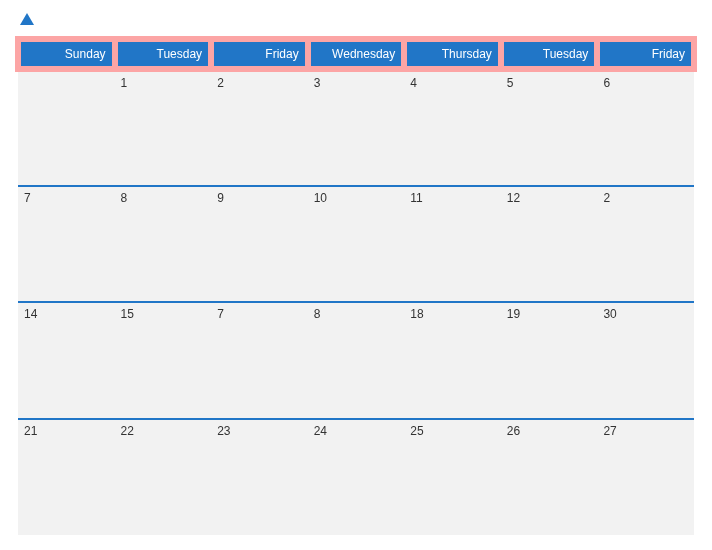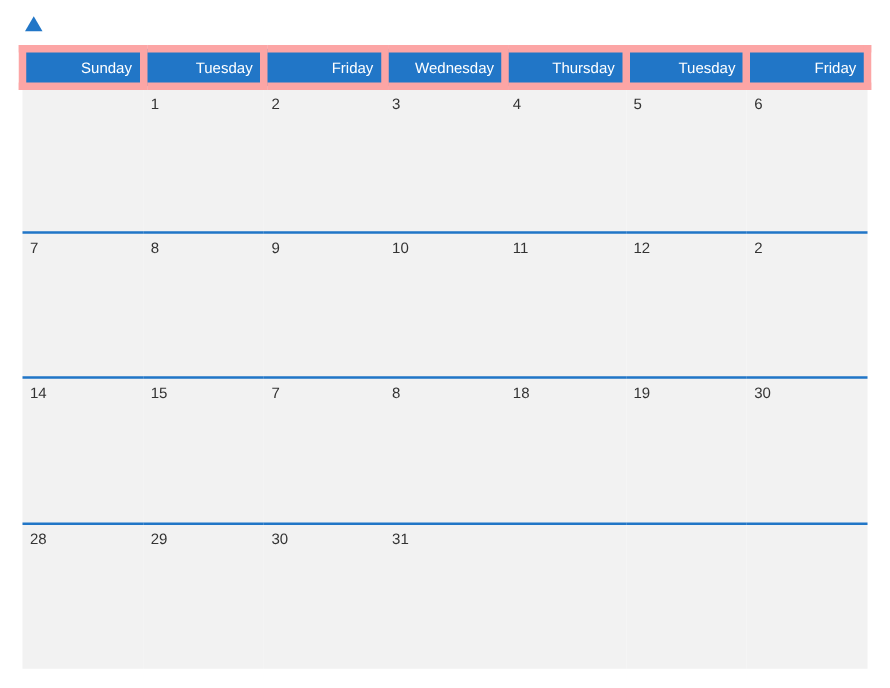--- a/index.html
+++ b/index.html
@@ -148,23 +148,23 @@
         <tr>
           <td><span class="day-number">14</span></td>
           <td><span class="day-number">15</span></td>
           <td><span class="day-number">7</span></td>
           <td><span class="day-number">8</span></td>
           <td><span class="day-number">18</span></td>
           <td><span class="day-number">19</span></td>
           <td><span class="day-number">30</span></td>
         </tr>
         <tr>
-          <td><span class="day-number">28</span></td>
-          <td><span class="day-number">29</span></td>
-          <td><span class="day-number">30</span></td>
-          <td><span class="day-number">31</span></td>
-          <td class="empty"></td>
-          <td class="empty"></td>
-          <td class="empty"></td>
+          <td><span class="day-number">21</span></td>
+          <td><span class="day-number">22</span></td>
+          <td><span class="day-number">23</span></td>
+          <td><span class="day-number">24</span></td>
+          <td><span class="day-number">25</span></td>
+          <td><span class="day-number">26</span></td>
+          <td><span class="day-number">27</span></td>
         </tr>
       </tbody>
   </table>
 </div>
 
 </body></html>

